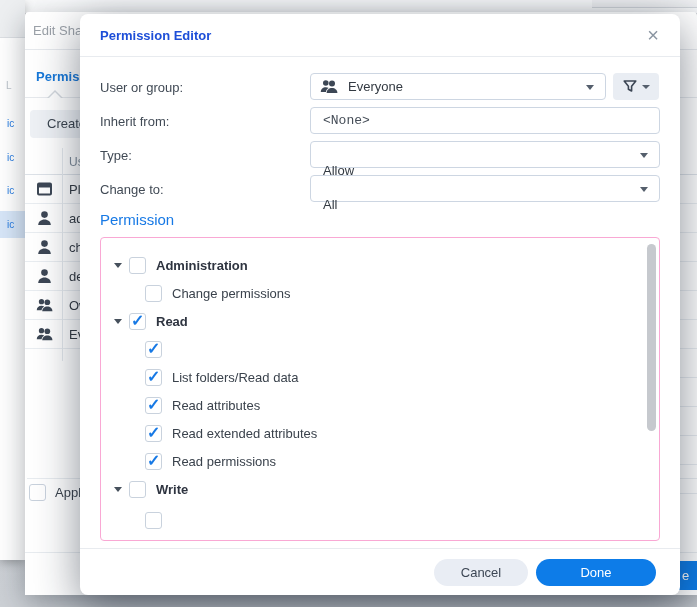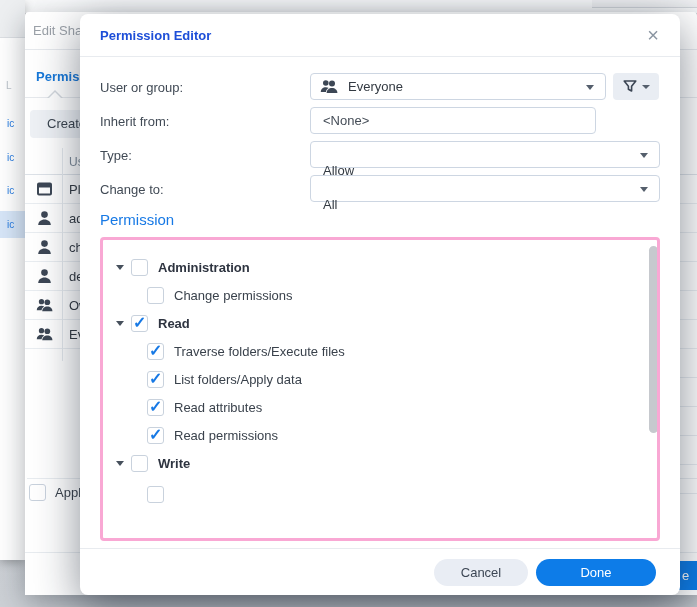--- a/index.html
+++ b/index.html
@@ -61,28 +61,28 @@
   .field { position:absolute; left:230px; height:27px; background:#fff; border:1px solid #cdd6e2; border-radius:4px; }
   .field.combo { display:flex; align-items:center; }
   .caret { width:0; height:0; border-left:4.5px solid transparent; border-right:4.5px solid transparent; border-top:5px solid #555f6c; }
   .combo .clabel { font-size:13px; color:#333a42; }
   .combo .caret { position:absolute; right:11px; top:11px; }
   #fld-usergroup { top:59px; width:296px; }
   #fld-usergroup .gicon { margin:0 10px 0 9px; }
   #btn-filter { position:absolute; left:533px; top:59px; width:46px; height:27px; background:#e9edf3;
     border-radius:4px; display:flex; align-items:center; justify-content:center; gap:5px; }
   #btn-filter .caret { border-top-width:4px; border-left-width:4px; border-right-width:4px; }
-  #fld-inherit { top:93px; width:286px; font-size:13px; color:#454d57; padding:0 12px; line-height:25px;
-    font-family:Liberation Sans, sans-serif; }
+  #fld-inherit { top:93px; width:350px; font-size:13px; color:#454d57; padding:0 12px; line-height:25px;
+    font-family:Liberation Mono, monospace; }
   input.field { outline:none; }
   #fld-type { top:127px; width:350px; }
   #fld-apply { top:161px; width:350px; }
   .select .clabel { margin-left:12px;margin-top:32px; }
   #perm-heading { position:absolute; left:20px; top:197px; font-size:15px; color:#1779e5; }
-  #tree { position:absolute; left:20px; top:223px; width:560px; height:304px; border:3px solid #f9a8d4;
+  #tree { position:absolute; left:20px; top:223px; width:560px; height:304px; border:1px solid #f9a8d4;
     border-radius:4px; overflow:hidden; padding-top:13px; }
   .tree-row { display:flex; align-items:center; height:28px; padding-left:10px; }
   .tree-row .arrow { width:0; height:0; border-left:4.5px solid transparent; border-right:4.5px solid transparent;
     border-top:5.5px solid #46505c; margin:0 0 0 3px; flex:0 0 auto; }
   .tree-row .arrow-slot { width:18px; display:flex; align-items:center; flex:0 0 auto; }
   .tree-row.lvl1 { padding-left:44px; }
   .tree-row .tlabel { margin-left:10px; font-size:13px; color:#3a424c; }
   .tree-row.group .tlabel { font-weight:bold; color:#2e3440; }
   .tree-row.partial { margin-top:3px; }
   #tree-scrollbar { position:absolute; left:546px; top:6px; width:9px; height:187px; background:#c6c9ce; border-radius:5px; }
@@ -283,31 +283,35 @@
         <div class="tree-row group checked lvl0">
           <span class="arrow-slot">
             <span class="arrow"></span>
           </span>
           <span class="cb tree-cb checked"></span>
           <span class="tlabel">Read</span>
         </div>
         <div class="tree-row checked lvl1">
 
           <span class="cb tree-cb checked"></span>
-          <span class="tlabel">Traverse folders/Execute files</span>
-        </div>
-        <div class="tree-row checked lvl1">
-
-          <span class="cb tree-cb checked"></span>
-          <span class="tlabel">List folders/Apply data</span>
+        </div>
+        <div class="tree-row checked lvl1">
+
+          <span class="cb tree-cb checked"></span>
+          <span class="tlabel">List folders/Read data</span>
         </div>
         <div class="tree-row checked lvl1">
 
           <span class="cb tree-cb checked"></span>
           <span class="tlabel">Read attributes</span>
+        </div>
+        <div class="tree-row checked lvl1">
+
+          <span class="cb tree-cb checked"></span>
+          <span class="tlabel">Read extended attributes</span>
         </div>
         <div class="tree-row checked lvl1">
 
           <span class="cb tree-cb checked"></span>
           <span class="tlabel">Read permissions</span>
         </div>
         <div class="tree-row group lvl0">
           <span class="arrow-slot">
             <span class="arrow"></span>
           </span>

